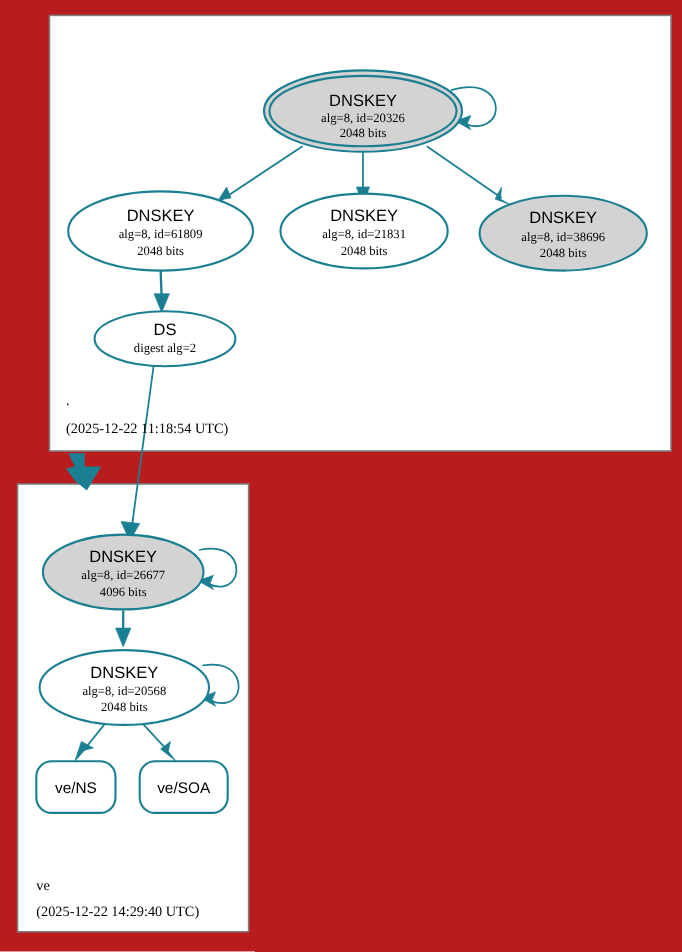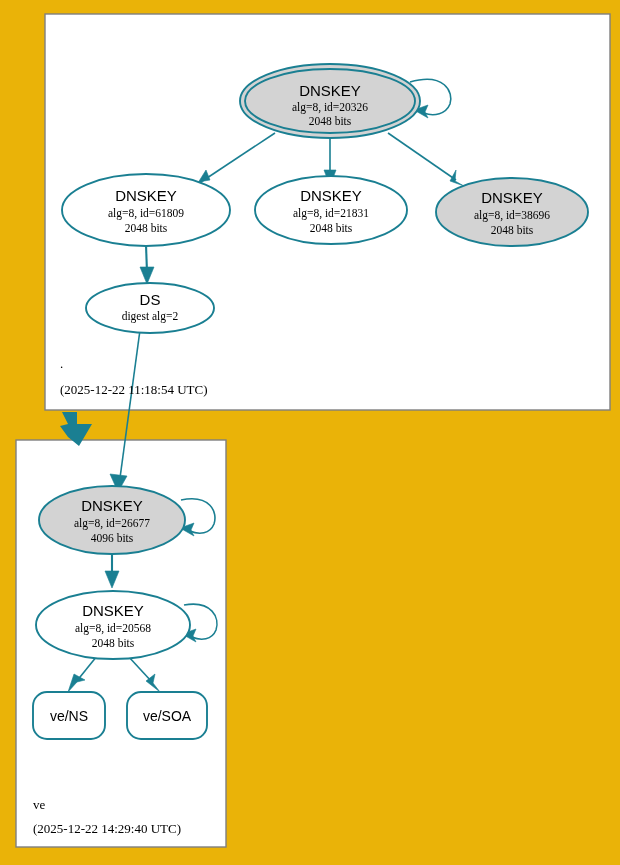--- a/index.html
+++ b/index.html
@@ -4,21 +4,21 @@
 <style>
   html, body {
     margin: 0;
     padding: 0;
     background: #ffffff;
   }
   #canvas {
     position: relative;
     width: 620px;
     height: 865px;
-    background: #eab308;
+    background: #b91c1c;
     overflow: hidden;
     font-family: "Liberation Serif", serif;
   }
   #graph-svg {
     position: absolute;
     top: 0;
     left: 0;
     width: 620px;
     height: 865px;
   }

